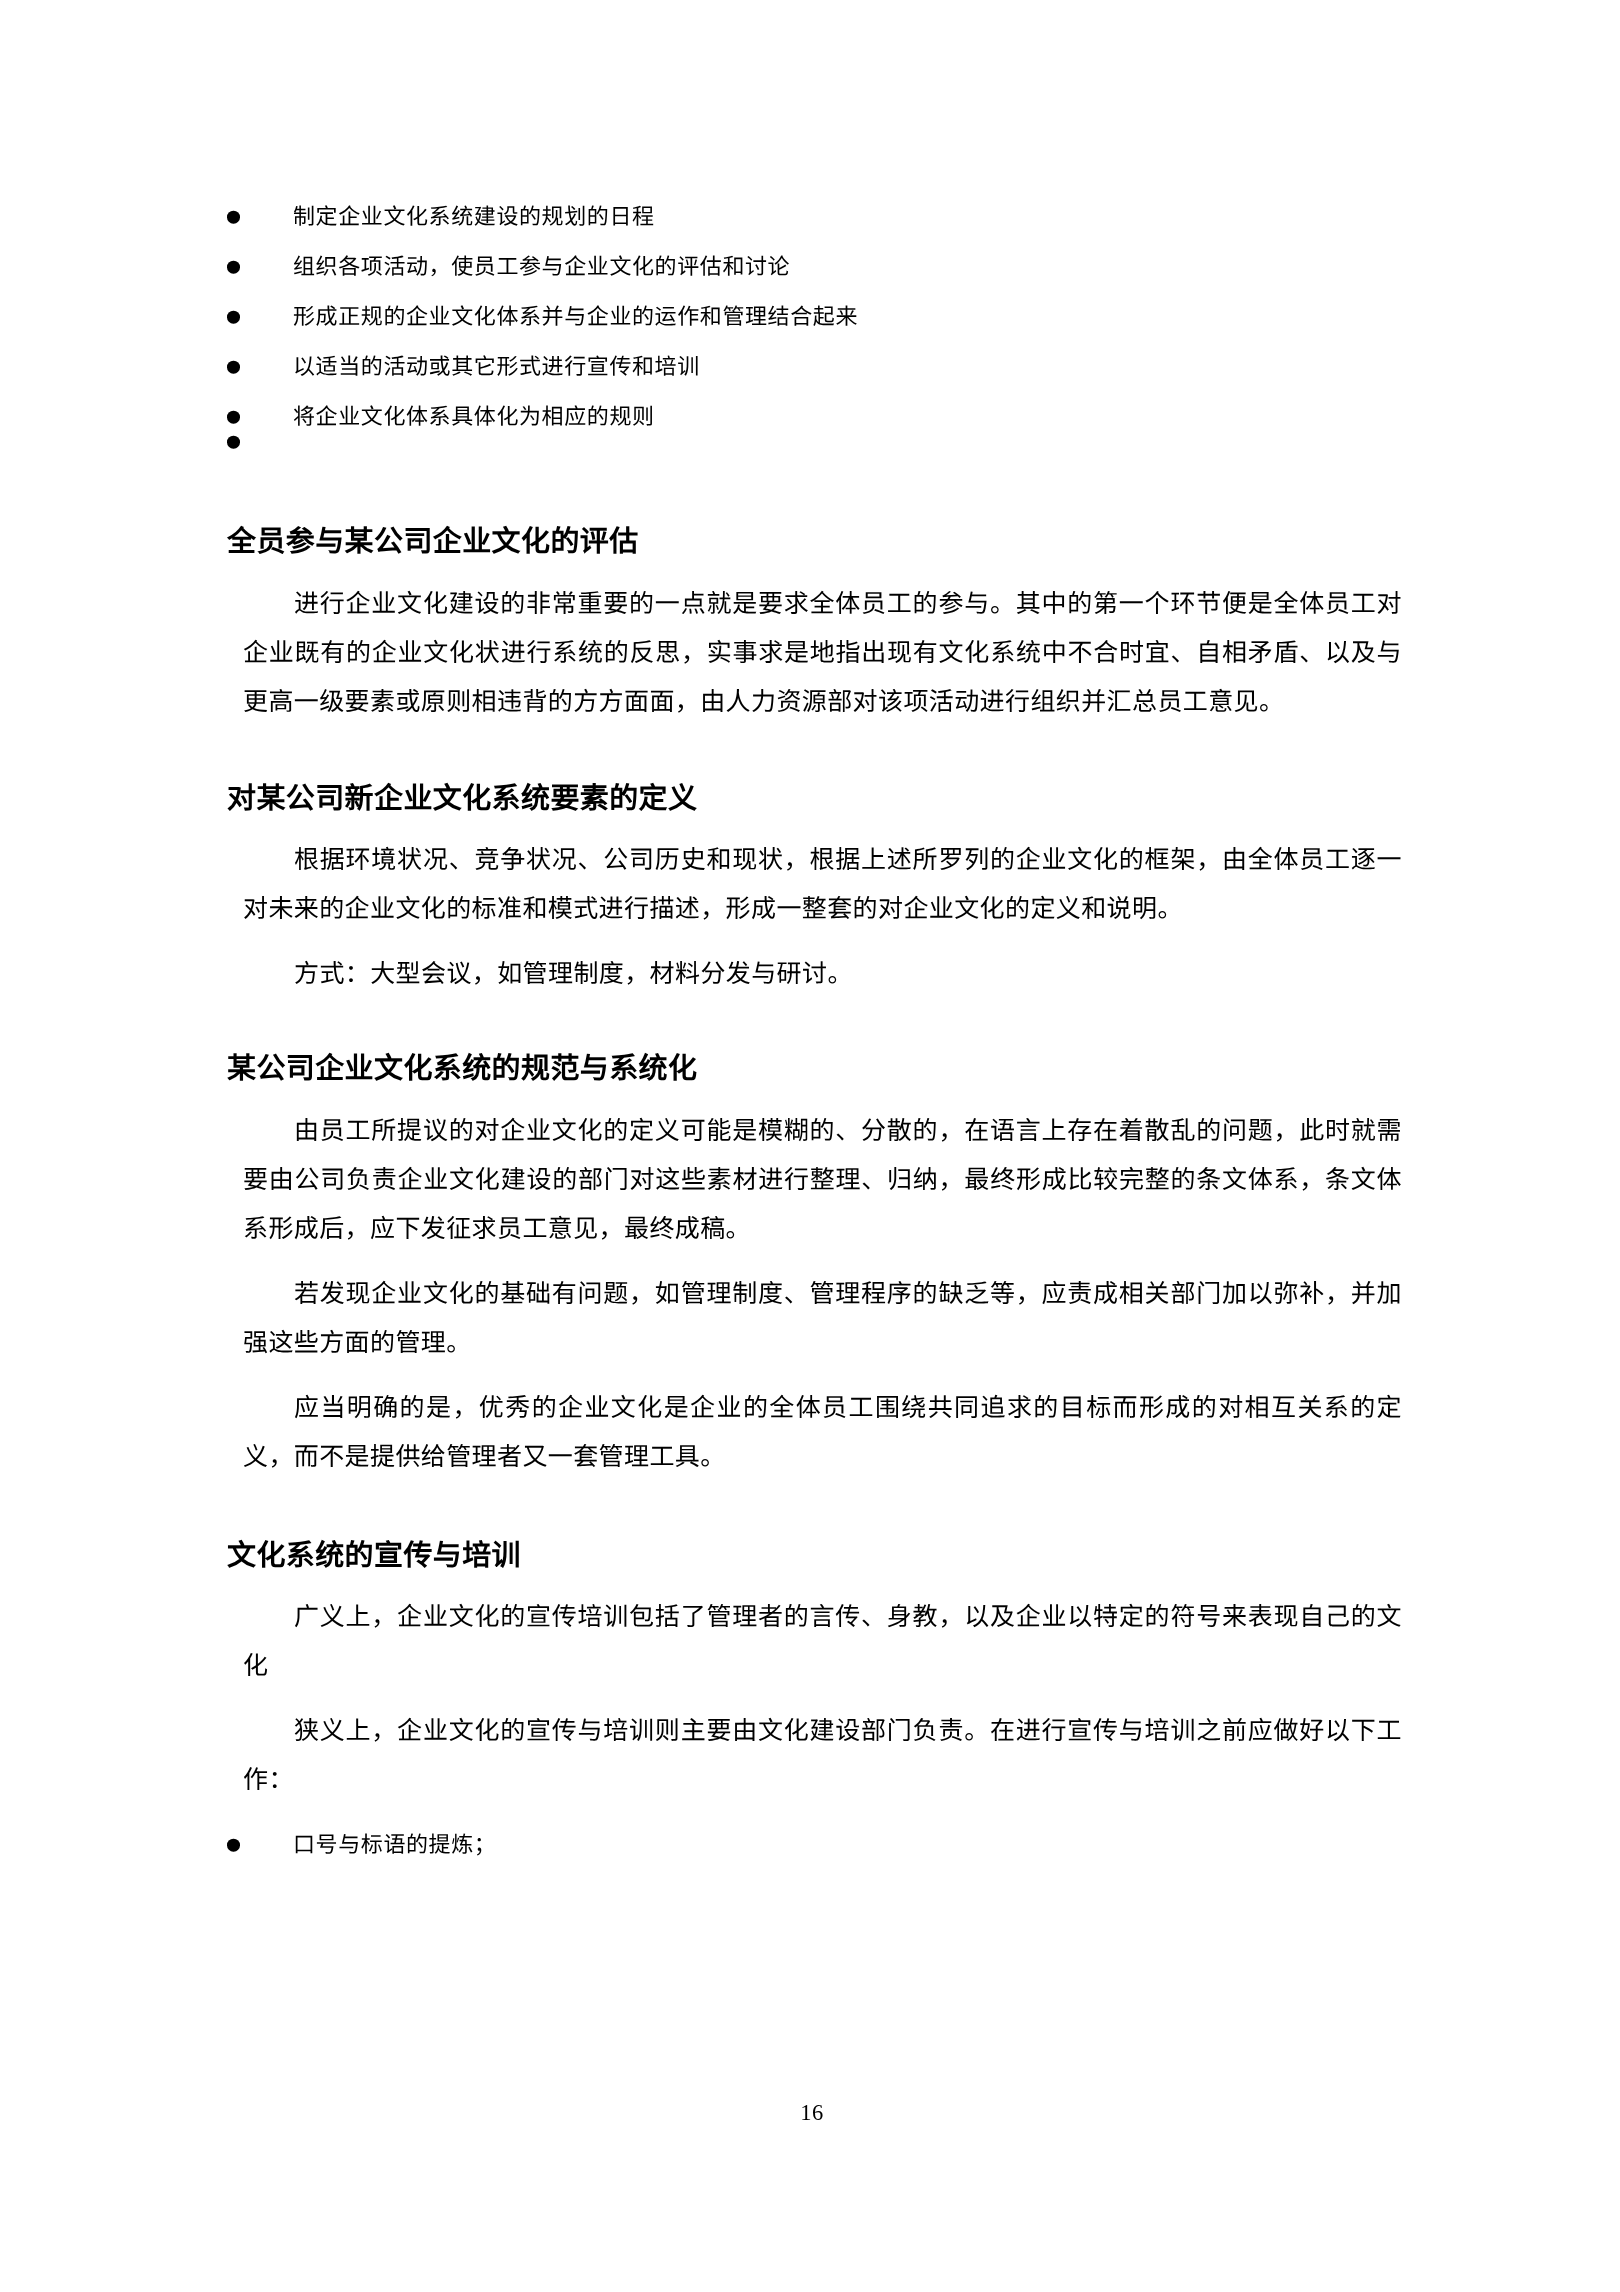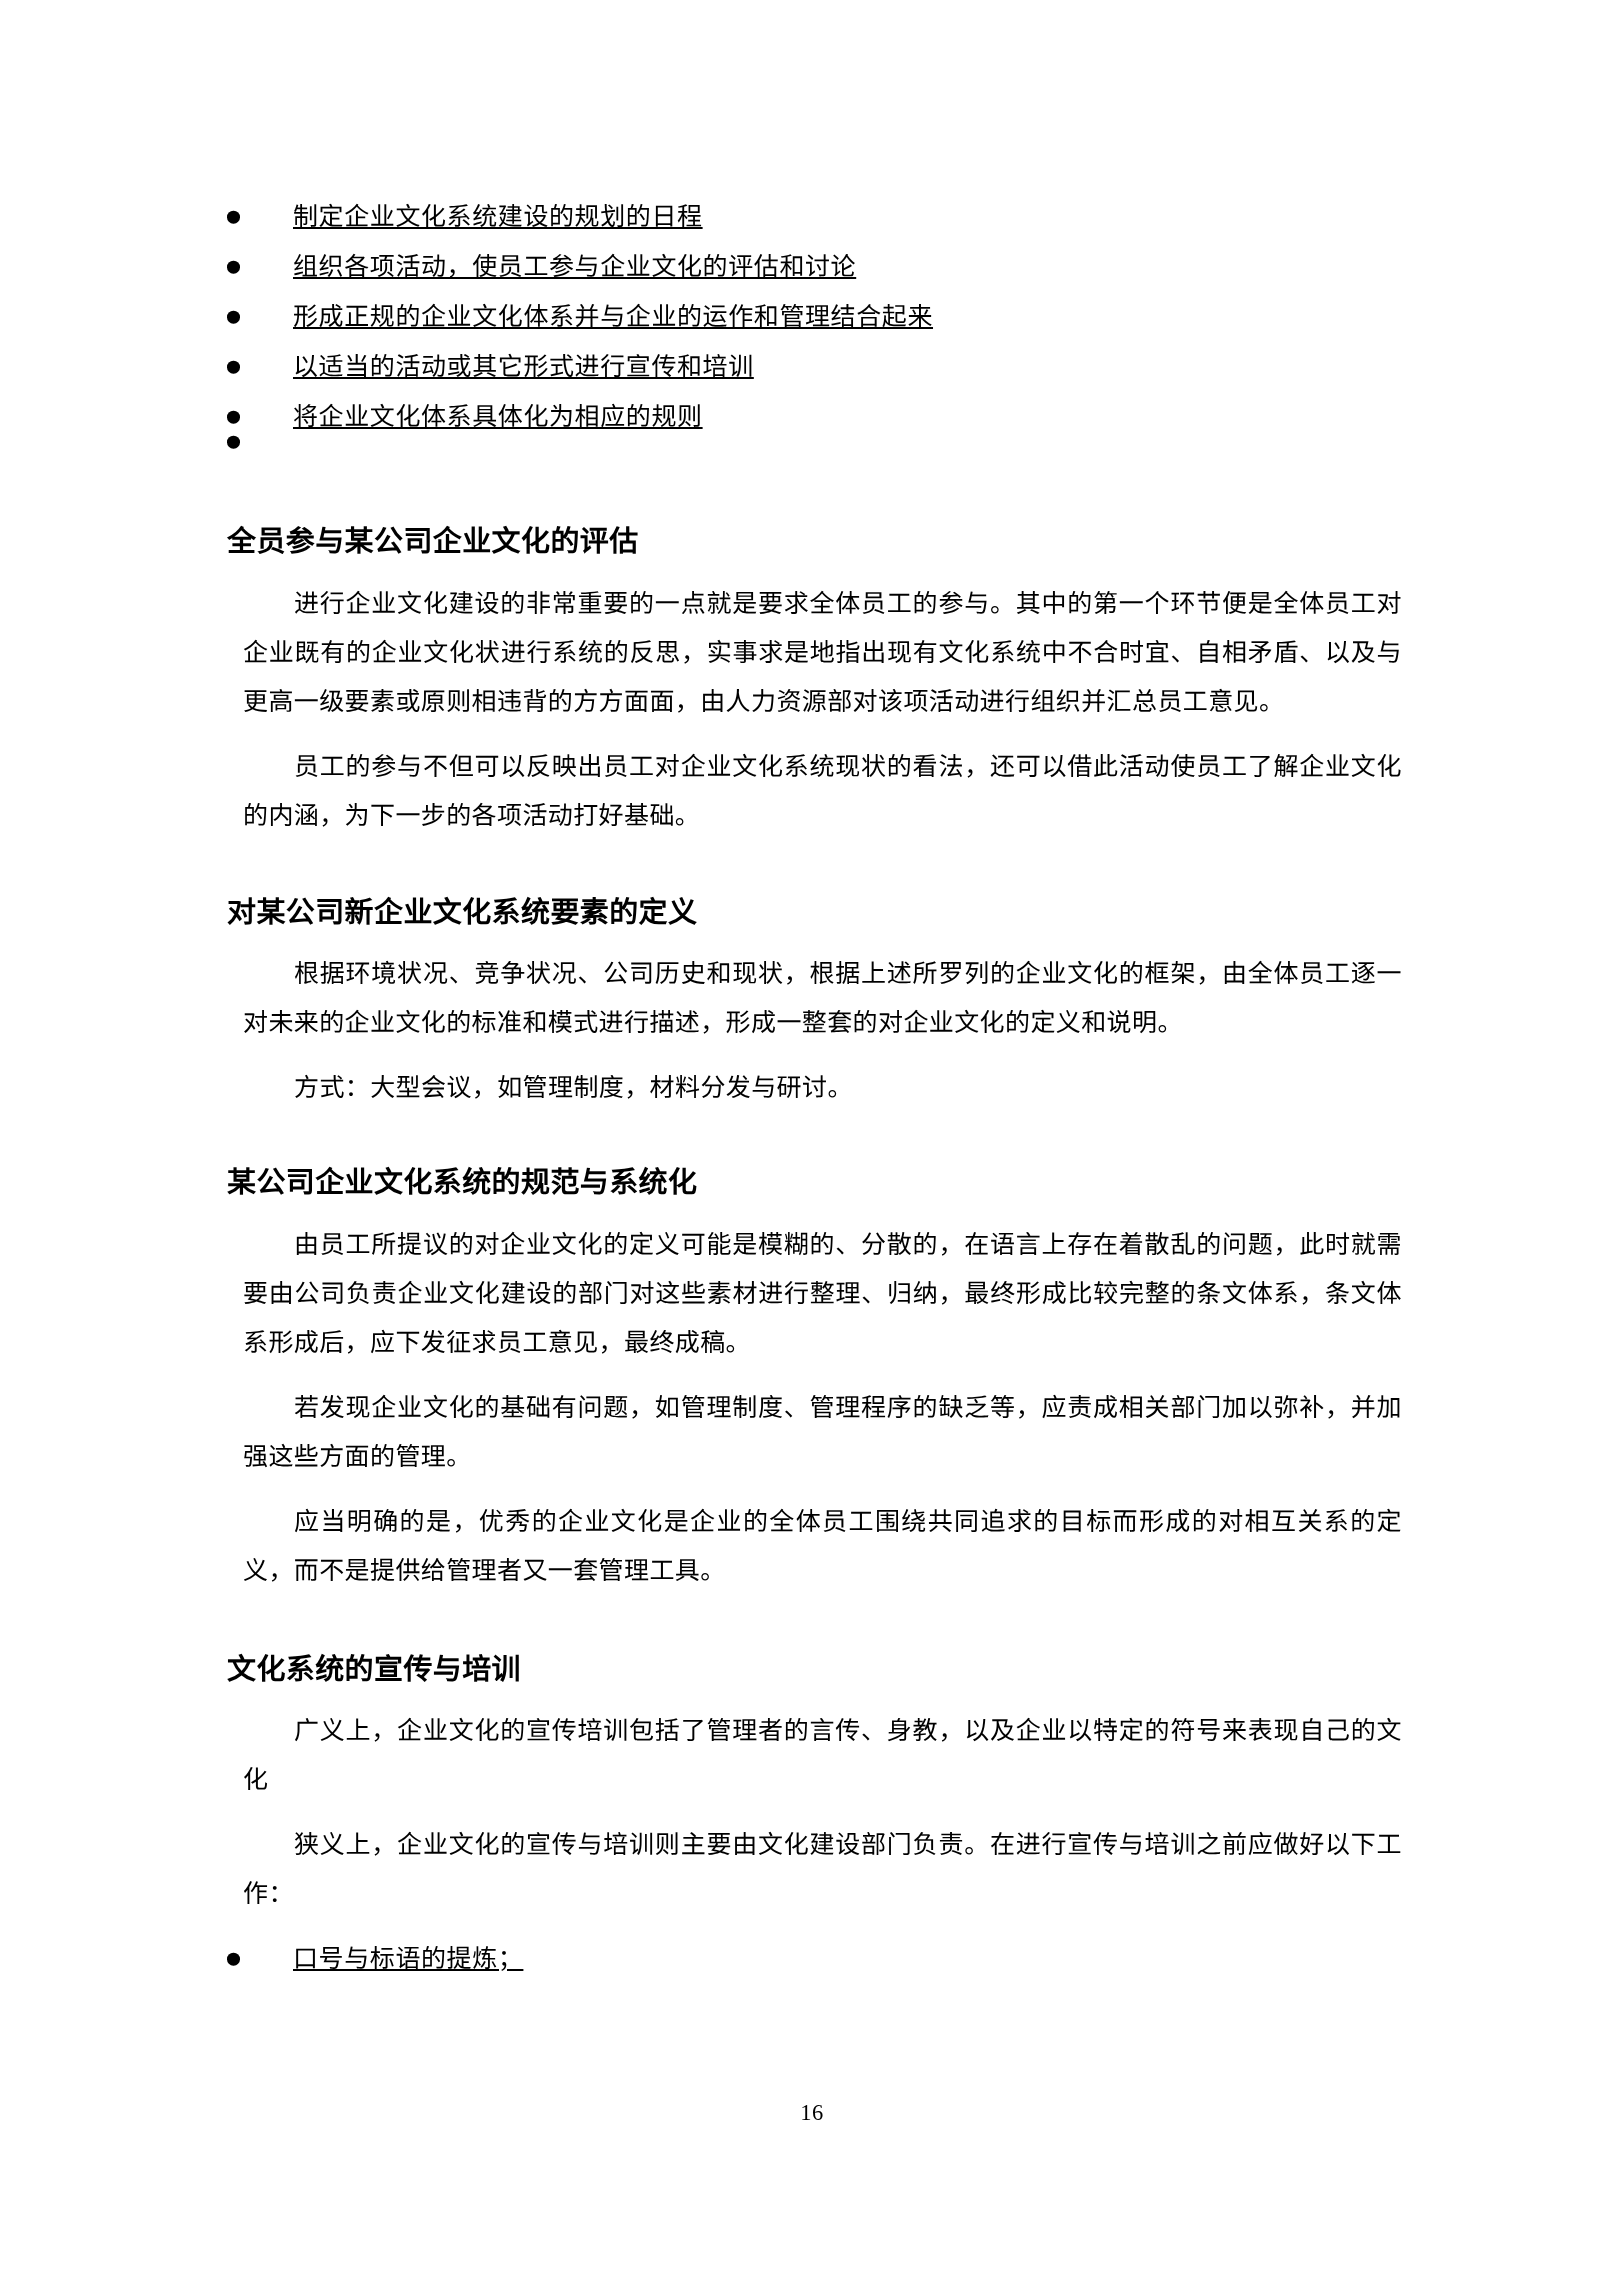--- a/index.html
+++ b/index.html
@@ -35,25 +35,24 @@
     margin: 0;
     padding: 0;
   }
   .bullet-list.top-list {
     padding-top: 192px;
   }
   .bullet-item {
     position: relative;
     display: block;
     padding-left: 66px;
-    font-size: 25px;
+    font-size: 22px;
     line-height: 50px;
     letter-spacing: 0.6px;
     white-space: nowrap;
-    text-decoration: underline;
   }
   .bullet-dot {
     position: absolute;
     left: 0;
     top: 50%;
     transform: translateY(-50%);
     width: 12.7px;
     height: 12.7px;
     border-radius: 50%;
     background: #000000;
@@ -143,21 +142,20 @@
         <span class="bullet-label">将企业文化体系具体化为相应的规则</span>
       </li>
       <li class="bullet-item">
         <span class="bullet-dot"></span>
       </li>
     </ul>
 
     <section>
       <h2 class="section-heading h-gap-1">全员参与某公司企业文化的评估</h2>
       <p class="body-para after-heading">进行企业文化建设的非常重要的一点就是要求全体员工的参与。其中的第一个环节便是全体员工对企业既有的企业文化状进行系统的反思，实事求是地指出现有文化系统中不合时宜、自相矛盾、以及与更高一级要素或原则相违背的方方面面，由人力资源部对该项活动进行组织并汇总员工意见。</p>
-      <p class="body-para para-gap">员工的参与不但可以反映出员工对企业文化系统现状的看法，还可以借此活动使员工了解企业文化的内涵，为下一步的各项活动打好基础。</p>
     </section>
 
     <section>
       <h2 class="section-heading h-gap-2">对某公司新企业文化系统要素的定义</h2>
       <p class="body-para after-heading">根据环境状况、竞争状况、公司历史和现状，根据上述所罗列的企业文化的框架，由全体员工逐一对未来的企业文化的标准和模式进行描述，形成一整套的对企业文化的定义和说明。</p>
       <p class="body-para para-gap">方式：大型会议，如管理制度，材料分发与研讨。</p>
     </section>
 
     <section>
       <h2 class="section-heading h-gap-3">某公司企业文化系统的规范与系统化</h2>

